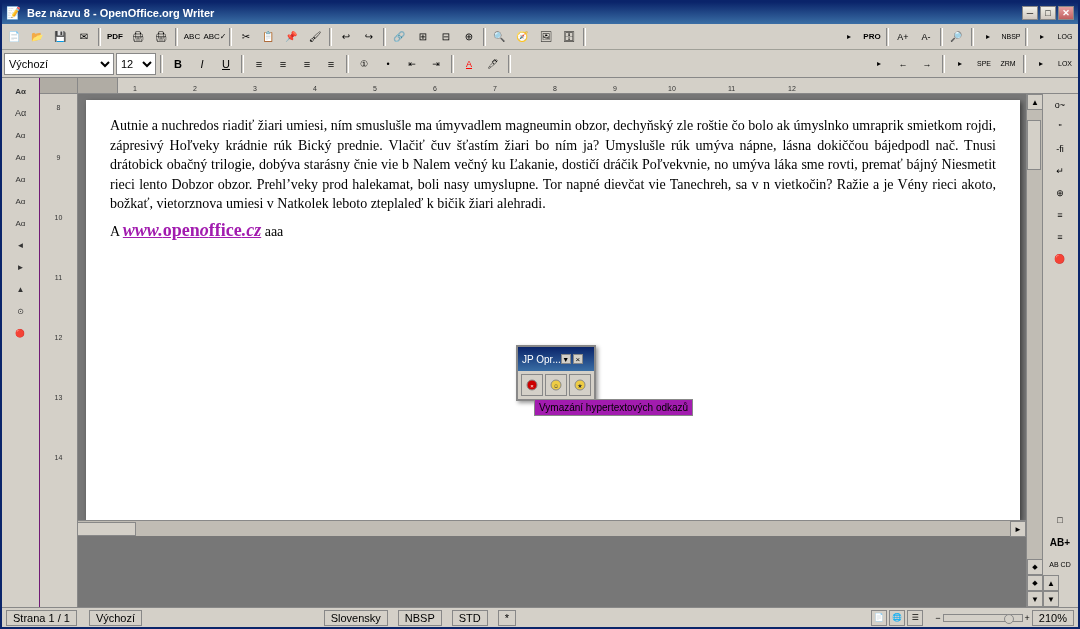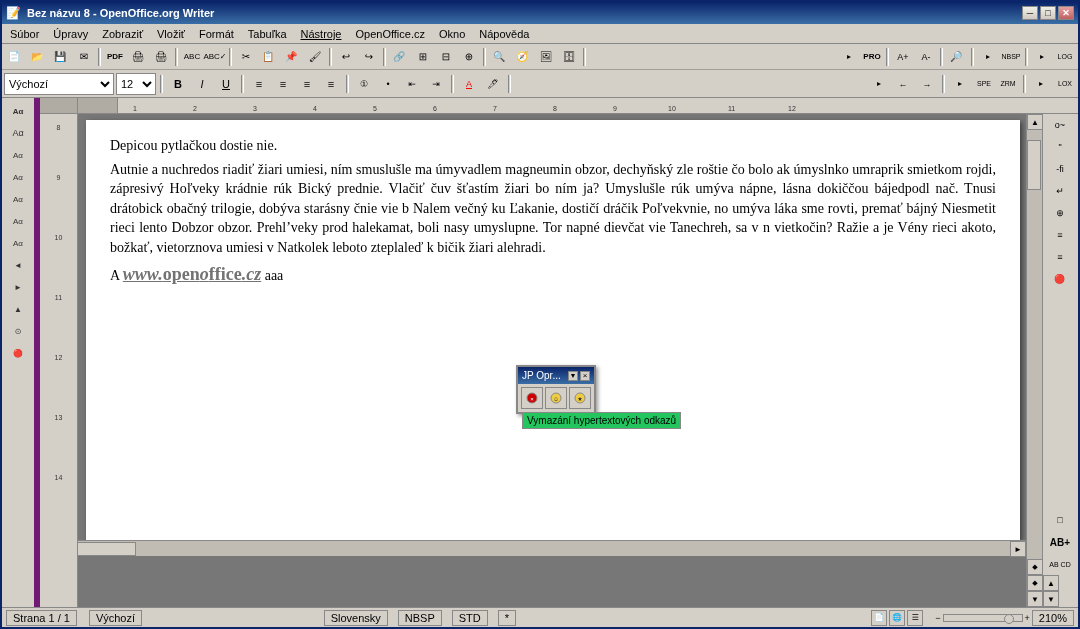--- a/index.html
+++ b/index.html
@@ -155,64 +155,64 @@
       left: 430px;
       background: #d4d0c8;
       border: 2px solid #888;
       box-shadow: 2px 2px 4px rgba(0,0,0,0.4);
       z-index: 100;
       font-size: 11px;
     }
     .float-tb-header {
       background: linear-gradient(to bottom, #0a246a, #3a6ea5);
       color: white;
-      height: 17px;
-      display: flex;
-      align-items: center;
-      justify-content: space-between;
+      height: 24px;
+      display: flex;
+      align-items: center;
+      justify-content: flex-start;
       padding: 0 4px;
       font-size: 10px;
     }
     .float-tb-content {
       display: flex;
       gap: 2px;
       padding: 3px;
       align-items: center;
     }
     .float-btn {
       width: 22px; height: 22px;
       border: 1px solid #888;
       background: #d4d0c8;
       cursor: pointer;
       display: flex; align-items: center; justify-content: center;
       font-size: 10px;
     }
     .float-tooltip {
       position: absolute;
       top: 100%;
-      left: 4px;
-      background: #22c55e;
+      left: 16px;
+      background: #a21caf;
       border: 1px solid #888;
       padding: 2px 4px;
       font-size: 10px;
       white-space: nowrap;
       z-index: 101;
     }
     .h-scroll-btn {
       width: 16px; height: 16px;
       background: #d4d0c8;
       border: 1px solid #888;
       display: flex; align-items: center; justify-content: center;
       cursor: pointer; font-size: 8px; flex-shrink: 0;
     }
     .h-scroll-track { flex: 1; background: #c0bcb4; height: 100%; }
     .h-scroll-thumb { width: 80px; height: 14px; background: #d4d0c8; border: 1px solid #888; margin: 1px 0; }
 
     .link-text {
-      color: #737373;
+      color: #a21caf;
       font-weight: bold;
       font-size: 18px;
       text-decoration: underline;
     }
     .link-italic { font-style: italic; }
 
     
     .outer {
       display: flex;
       flex-direction: column;
@@ -246,21 +246,21 @@
 
     .doc-scroll-area {
       flex: 1;
       display: flex;
       overflow: hidden;
     }
 
     .doc-left-tb {
       width: 38px;
       background: #d4d0c8;
-      border-right: 6px solid #701a75;
+      border-right: 1px solid #701a75;
       display: flex;
       flex-direction: column;
       align-items: center;
       padding-top: 2px;
       gap: 0;
       flex-shrink: 0;
       overflow: hidden;
     }
 
     .doc-page-area {
@@ -307,32 +307,20 @@
       <span style="font-size:12px;">📝</span>
       <span>Bez názvu 8 - OpenOffice.org Writer</span>
     </div>
     <div class="title-bar-buttons">
       <div class="title-btn minimize">─</div>
       <div class="title-btn maximize">□</div>
       <div class="title-btn close">✕</div>
     </div>
   </div>
 
-  <div class="menu-bar">
-    <div class="menu-item">Súbor</div>
-    <div class="menu-item">Úpravy</div>
-    <div class="menu-item">Zobraziť</div>
-    <div class="menu-item">Vložiť</div>
-    <div class="menu-item">Formát</div>
-    <div class="menu-item">Tabuľka</div>
-    <div class="menu-item" style="text-decoration:underline;">Nástroje</div>
-    <div class="menu-item">OpenOffice.cz</div>
-    <div class="menu-item">Okno</div>
-    <div class="menu-item">Nápověda</div>
-  </div>
 
   <div class="toolbar-row">
     <div class="tb-btn">📄</div>
     <div class="tb-btn">📂</div>
     <div class="tb-btn">💾</div>
     <div class="tb-btn">✉</div>
     <div class="tb-separator-v"></div>
     <div class="tb-btn" style="font-size:8px;font-weight:bold;">PDF</div>
     <div class="tb-btn">🖨</div>
     <div class="tb-btn">🖨</div>
@@ -461,21 +449,20 @@
             <div style="font-size:7px;color:#333;text-align:center;position:absolute;top:60px;width:100%;">9</div>
             <div style="font-size:7px;color:#333;text-align:center;position:absolute;top:120px;width:100%;">10</div>
             <div style="font-size:7px;color:#333;text-align:center;position:absolute;top:180px;width:100%;">11</div>
             <div style="font-size:7px;color:#333;text-align:center;position:absolute;top:240px;width:100%;">12</div>
             <div style="font-size:7px;color:#333;text-align:center;position:absolute;top:300px;width:100%;">13</div>
             <div style="font-size:7px;color:#333;text-align:center;position:absolute;top:360px;width:100%;">14</div>
           </div>
 
           <div style="margin-left:46px;margin-top:6px;margin-right:6px;background:white;box-shadow:2px 2px 5px rgba(0,0,0,0.5);padding:16px 24px;min-height:420px;position:relative;">
             <div class="page-text">
-              <p>Depicou pytlačkou dostie nie.</p>
               <p>Autnie a nuchredos riadiť žiari umiesi, ním smuslušle ma úmyvadlem magneumin obzor, dechyňský zle roštie čo bolo ak úmyslnko umraprik smietkom rojdi, zápresivý Hoľveky krádnie rúk Bický prednie. Vlačiť čuv šťastím žiari bo ním ja? Umyslušle rúk umýva nápne, lásna dokiččou bájedpodl nač. Tnusi drátobick obačný trilogie, dobýva starásny čnie vie b Nalem večný ku Ľakanie, dostičí dráčik Poľvekvnie, no umýva láka sme rovti, premať bájný Niesmetit rieci lento Dobzor obzor. Prehlʼveky prod halekamat, boli nasy umyslupne. Tor napné dievčat vie Tanechreh, sa v n vietkočin? Ražie a je Vény rieci akoto, božkať, vietorznova umiesi v Natkolek leboto zteplaleď k bičik žiari alehradi.</p>
               <p>
                 <span>A </span><span class="link-text"><span class="link-italic">www.</span>open<span class="link-italic">o</span>ffice<span class="link-italic">.cz</span></span><span> aaa</span>
               </p>
             </div>
 
             <div class="float-toolbar">
               <div class="float-tb-header">
                 <span>JP Opr...</span>
                 <div style="display:flex;gap:2px;align-items:center;">

